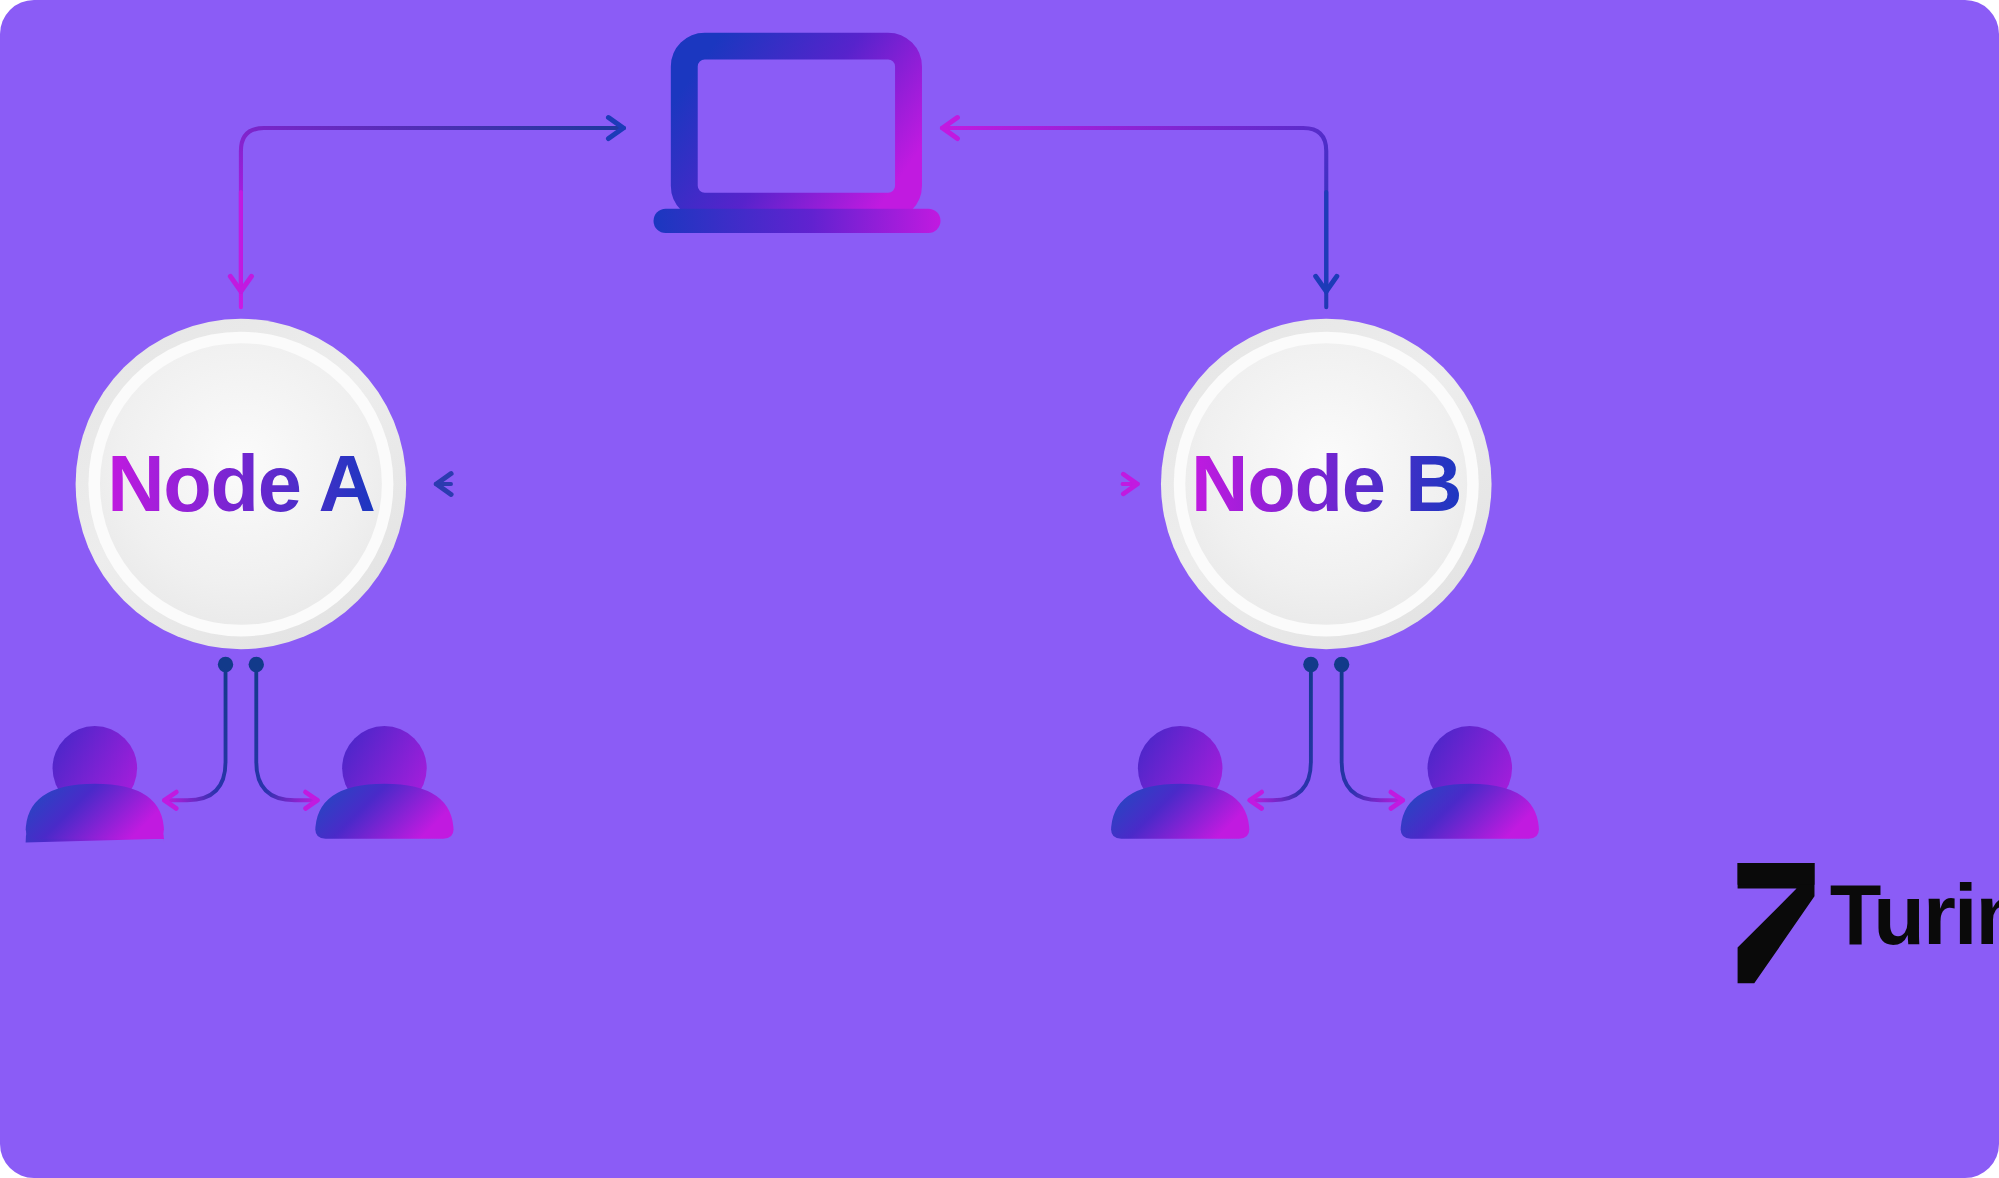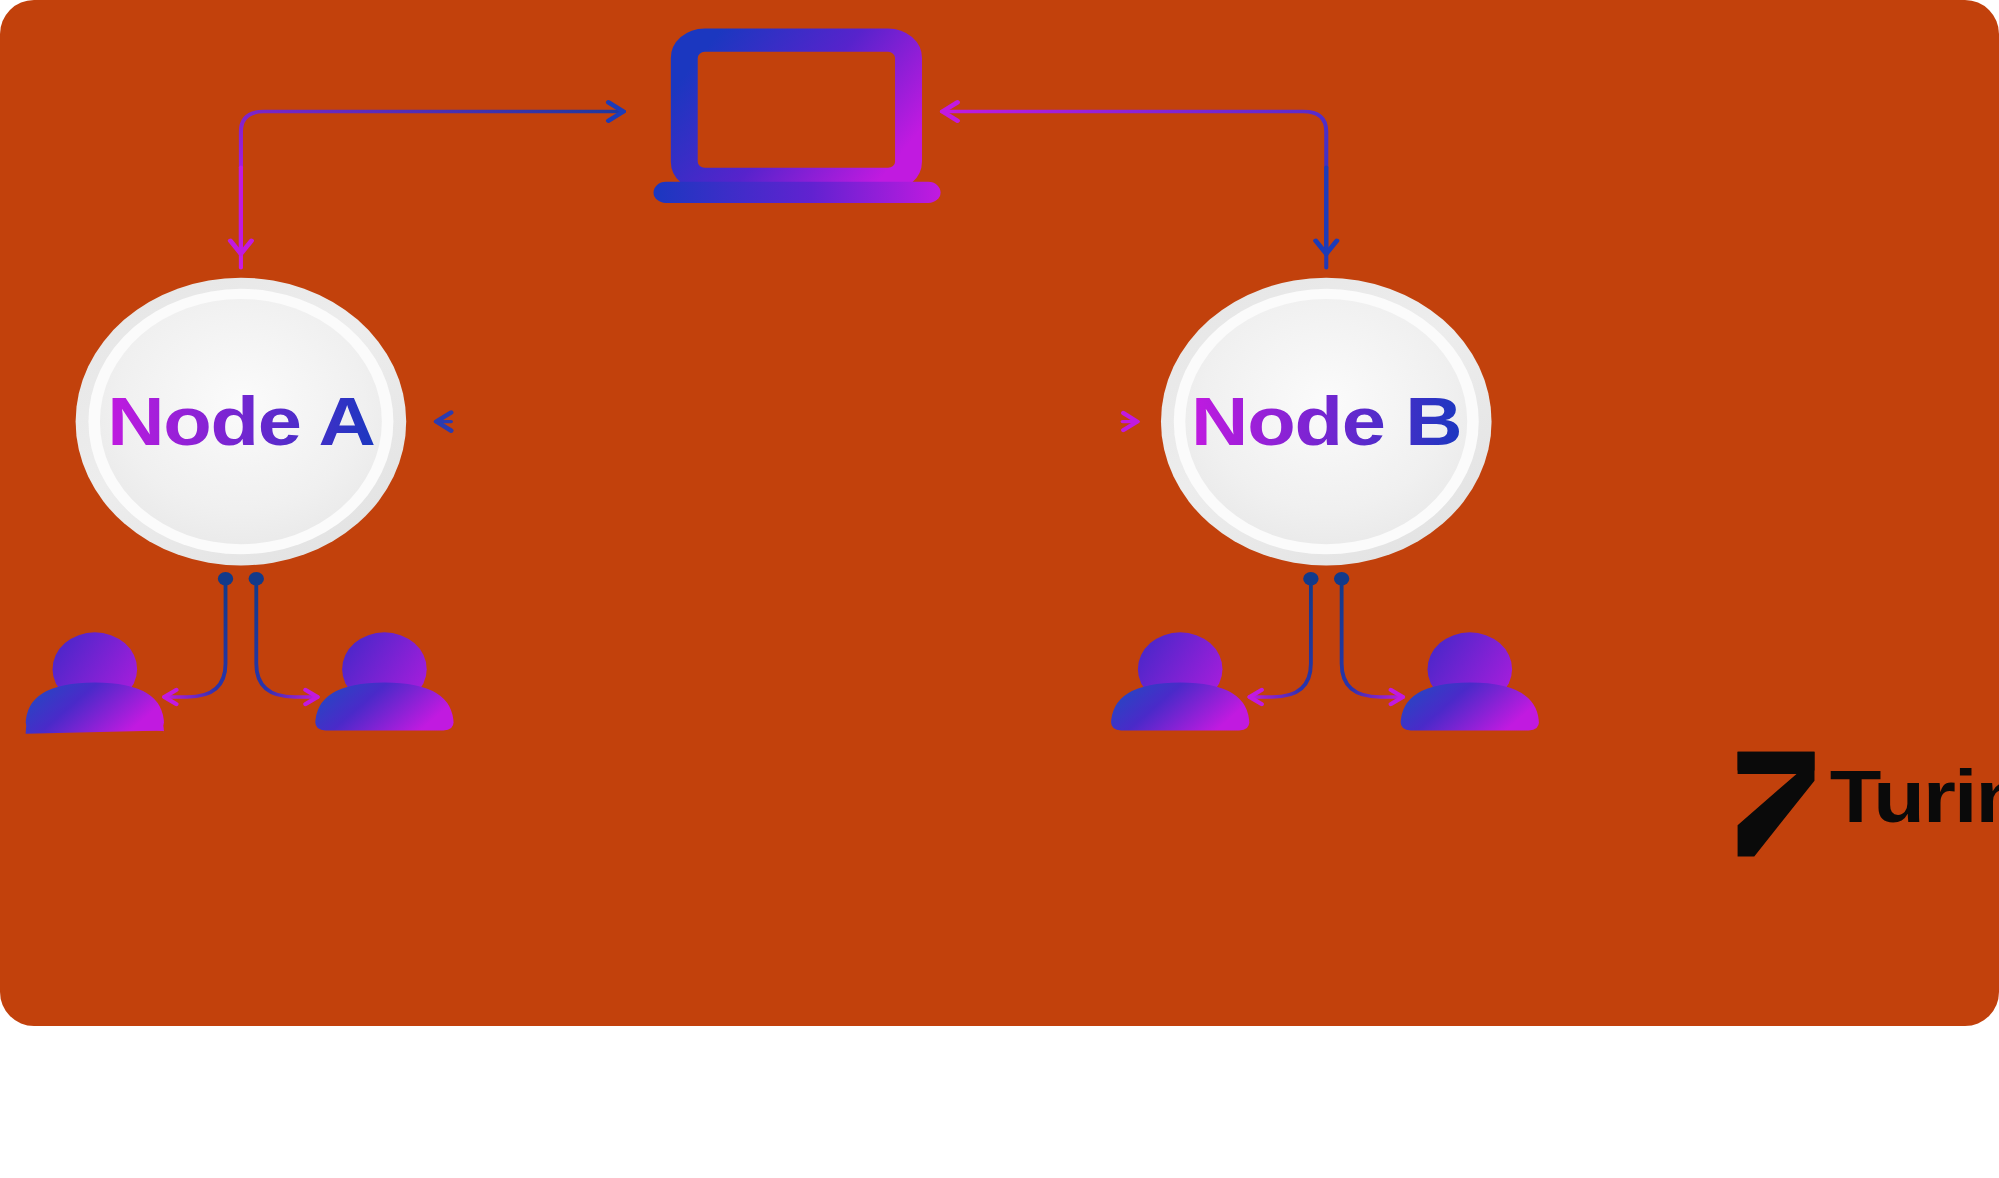--- a/index.html
+++ b/index.html
@@ -4,22 +4,22 @@
 <style>
   html, body {
     margin: 0;
     padding: 0;
     background: #ffffff;
     font-family: "Liberation Sans", sans-serif;
   }
   #canvas {
     position: relative;
     width: 1999px;
-    height: 1026px;
-    background: #c2410c;
+    height: 1178px;
+    background: #8b5cf6;
     border-radius: 34px;
     overflow: hidden;
   }
   #scene {
     position: absolute;
     inset: 0;
     width: 100%;
     height: 100%;
   }
   .node-label {

